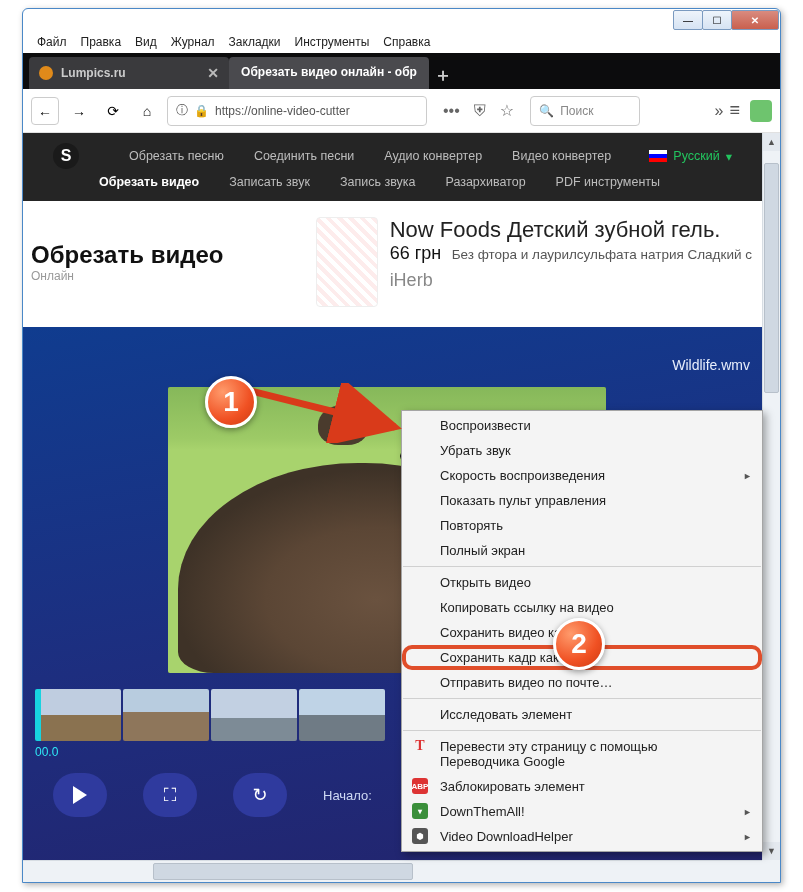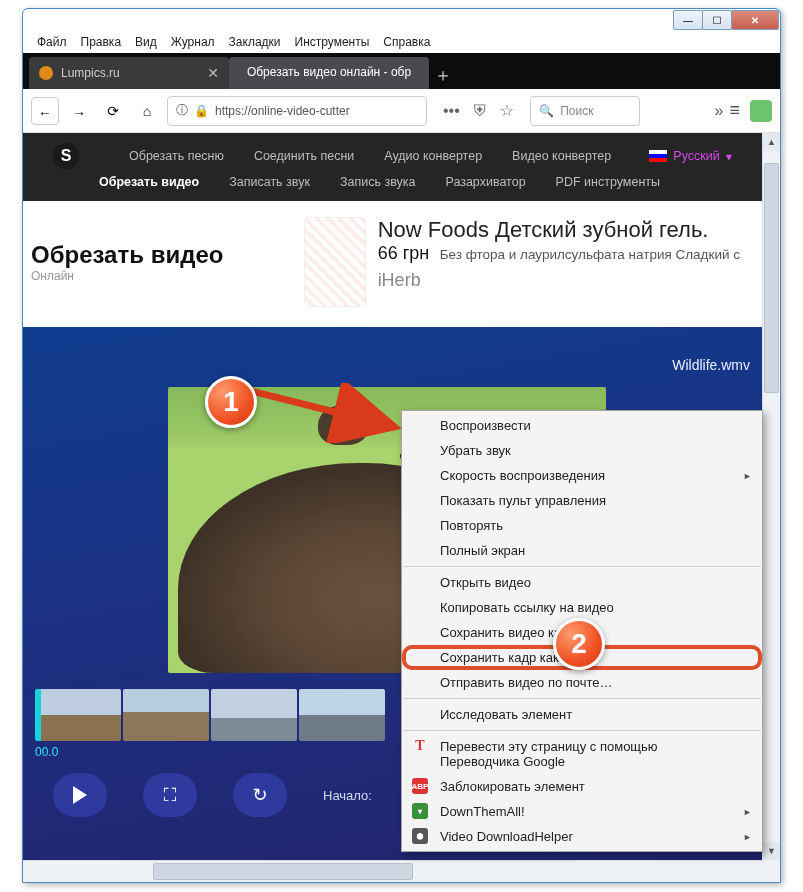--- a/index.html
+++ b/index.html
@@ -6,50 +6,50 @@
 body { background: transparent; width: 803px; height: 892px; position: relative; }
 
 .window-frame { position: absolute; top: 8px; left: 22px; width: 759px; height: 875px; border: 1px solid #4a88c7; border-radius: 6px 6px 0 0; background: #fff; overflow: hidden; box-shadow: 2px 2px 6px rgba(0,0,0,.3); }
 .titlebar-buttons { position: absolute; top: 1px; right: 1px; display: flex; }
 .tb-btn { width: 30px; height: 20px; border: 1px solid #7a9ac0; background: linear-gradient(#eef4fb,#d6e3f3); font-size: 10px; display:flex; align-items:center; justify-content:center; border-radius:2px; margin-left:-1px; }
 .tb-close { width: 48px; background: linear-gradient(#d98b7f,#c9604e); color:#fff; font-weight:bold; }
 
 .menubar { position: absolute; top: 22px; left: 0; right: 0; height: 22px; background: #fff; padding: 0 8px; display:flex; align-items:center; gap: 2px; font-size:12px; color:#222; }
 .menubar span { padding: 2px 6px; cursor:default; }
 
-.tab-strip { position: absolute; top: 44px; left: 0; right:0; height: 36px; background: #0c0c0d; display:flex; align-items:flex-end; padding: 0 6px; }
+.tab-strip { position: absolute; top: 44px; left: 0; right:0; height: 36px; background: #0c0c0d; display:flex; align-items:flex-end; padding: 0 6px; font-weight: bold; }
 .tab { height: 32px; min-width: 200px; max-width: 220px; background: #3a3a3d; color:#ccc; font-size:12px; display:flex; align-items:center; padding:0 10px; border-radius: 4px 4px 0 0; gap:8px; position:relative; }
 .tab.active { background: #4a4a4e; color:#fff;flex-direction:column; }
 .tab .favicon { width:14px; height:14px; border-radius:50%; display:inline-block; }
 .tab .tab-close { margin-left:auto; color:#bbb; font-size:14px; cursor:pointer; }
 .new-tab { width:28px; height:28px; color:#ccc; font-size:18px; display:flex; align-items:center; justify-content:center; cursor:pointer; }
 
 .nav-toolbar { position: absolute; top: 80px; left: 0; right:0; height: 44px; background:#fff; border-bottom:1px solid #e1e1e1; display:flex; align-items:center; padding:0 8px; gap:6px; }
 .nav-btn { width:28px; height:28px; border:1px solid #ccc; border-radius:4px; display:flex; align-items:center; justify-content:center; font-size:14px; cursor:pointer; }
 .addr-bar { flex:0 0 260px; height:30px; border:1px solid #ccc; border-radius:4px; display:flex; align-items:center; padding:0 8px; gap:6px; font-size:12px; color:#555; }
 .addr-icons { display:flex; gap:14px; align-items:center; padding:0 10px; color:#666; font-size:16px; }
 .search-bar { flex:0 0 110px; height:30px; border:1px solid #ccc; border-radius:4px; display:flex; align-items:center; padding:0 8px; gap:6px; font-size:12px; color:#888; }
 .flex-spacer{flex:1}
 .acct-icon { width:22px; height:22px; border-radius:4px; background:#6ec46e; display:inline-block; margin-left:4px; }
 
 .content { position:absolute; top:124px; bottom:22px; left:0; right:18px; overflow:hidden; background:#fff; }
 
 .site-header { background:#252525; color:#bdbdbd; padding:10px 30px 12px; font-size:12.5px; }
 .site-nav-row { display:flex; gap:30px; margin-bottom:6px; flex-wrap:wrap; align-items:center; }
 .site-nav-row a { color:#bdbdbd; text-decoration:none; }
 .site-nav-row a.active { color:#fff; font-weight:600; }
-.lang-switch { margin-left:auto; display:flex; align-items:center; gap:6px; color:#d946ef; }
+.lang-switch { margin-left:auto; display:flex; align-items:center; gap:6px; color:#22c55e; }
 .flag-ru { width:18px; height:12px; display:inline-block; background:linear-gradient(to bottom,#fff 33%,#00f 33% 66%,#f00 66%); }
 .sh-logo { width:26px; height:26px; border-radius:50%; background:#1a1a1a; display:inline-flex; align-items:center; justify-content:center; color:#fff; font-weight:bold; font-size:16px; margin-right:20px; }
 
 .page-head-band { display:flex; align-items:flex-start; padding: 16px 0 20px; gap:30px; background:#fff; }
 .page-title-block { padding-left:8px; padding-top:24px; }
 .page-title { font-size:24px; font-weight:700; color:#111; white-space:nowrap; }
 .page-subtitle { font-size:12px; color:#999; }
-.ad-card { display:flex; align-items:flex-start; gap:12px; margin-left:auto; padding-right:22px; }
+.ad-card { display:flex; align-items:flex-start; gap:12px; margin-left:auto; padding-right:10px; }
 .ad-img { width:62px; height:90px; border:1px solid #eee; border-radius:4px; display:flex; align-items:center; justify-content:center; font-size:10px; color:#c33; background:repeating-linear-gradient(45deg,#fff,#fff 4px,#fdecec 4px,#fdecec 8px); }
 .ad-text h3 { font-size:22px; color:#222; font-weight:500; white-space:nowrap; overflow:hidden; }
 .ad-price { font-size:18px; font-weight:400; color:#111; display:inline; }
 .ad-desc { font-size:13.5px; color:#555; display:inline; margin-left:6px; }
 .ad-merchant { font-size:18px; color:#888; margin-top:6px; }
 
 .app-surface { background: linear-gradient(170deg,#103c8f 0%,#1e2d7e 55%,#23236b 100%); padding:30px 12px 30px 0; position:relative; height:560px; }
 .video-filename { text-align:right; color:#e8eefc; font-size:14px; margin-bottom:14px; }
 .video-frame { width:438px; height:286px; margin:0 auto; background:#4a6b2a; position:relative; overflow:hidden; border-radius:2px; }
 .sky { position:absolute; inset:0; background:linear-gradient(#86b85a 0%,#9dca66 18%,#a8d36d 22%); }

